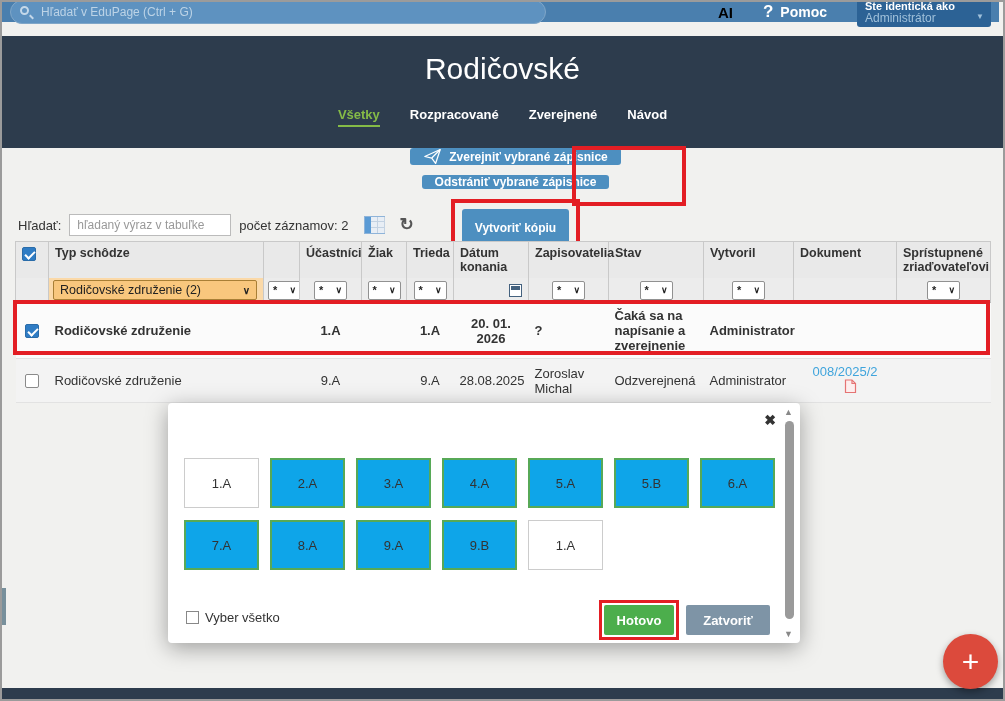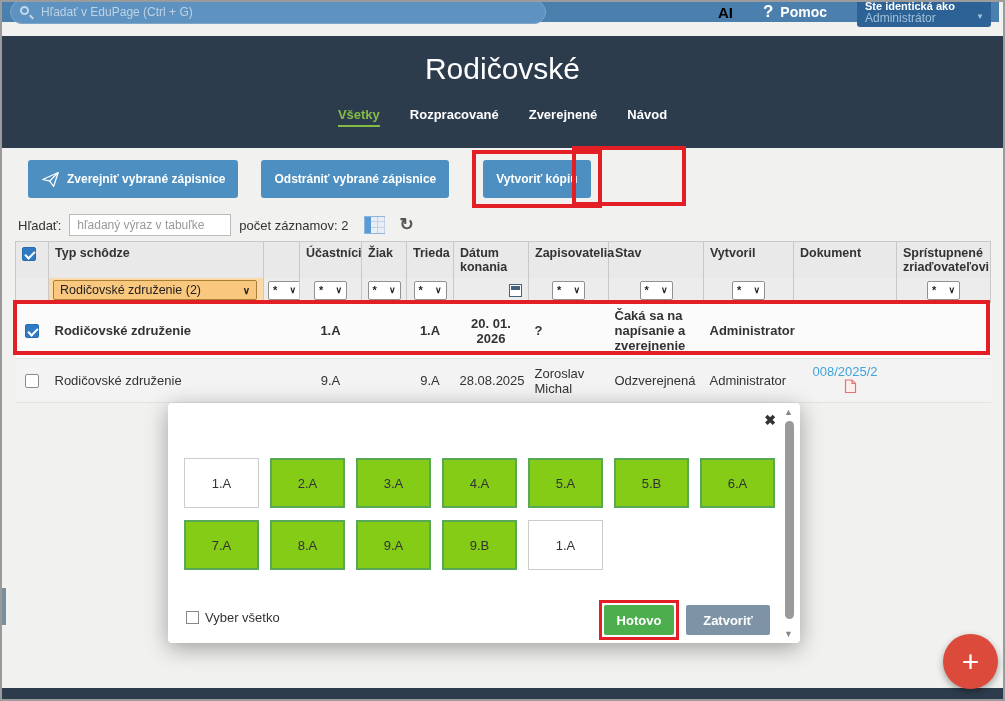--- a/index.html
+++ b/index.html
@@ -32,21 +32,21 @@
 
   
   .dark-header { position:absolute; top:34px; left:0; right:0; height:112px; background:#2d3c4d; }
   .page-title { padding-top:16px; text-align:center; font-size:30px; color:#fff; font-weight:400; }
   .tabs { margin-top:21px; display:flex; justify-content:center; gap:30px; }
   .tab { font-size:13px; font-weight:bold; color:#fff; padding-bottom:3px; cursor:default; }
   .tab.active { color:#85bb47; border-bottom:2px solid #85bb47; }
 
   
   .toolbar { position:absolute; top:146px; left:0; right:0; height:62px;
-             display:flex; align-items:center; padding-left:26px; gap:23px; }
+             display:flex; align-items:center; padding-left:26px; gap:10px;flex-direction:column; }
   .blue-btn { height:38px; background:#4d8fc0; color:#fff; font-weight:bold; font-size:12px;
               border:none; border-radius:3px; padding:0 13px; display:flex; align-items:center;
               justify-content:center; gap:7px; font-family:"Liberation Sans", sans-serif;
               white-space:nowrap; }
   .anno-wrap { border:4px solid #e31e24; padding:6px 7px; display:inline-flex; }
 
   
   .search-row { position:absolute; top:212px; left:16px; display:flex; align-items:center; gap:8px; }
   .search-row .lbl { font-size:13px; color:#333; }
   .search-row input { width:162px; height:22px; border:1px solid #bbb; background:#fff;
@@ -106,21 +106,21 @@
            cursor:default; }
   .mscroll { position:absolute; right:3px; top:3px; bottom:3px; width:15px; background:#fff; }
   .mscroll .up { position:absolute; top:1px; left:2px; font-size:9px; color:#888; }
   .mscroll .dn { position:absolute; bottom:1px; left:2px; font-size:9px; color:#888; }
   .mscroll .thumb { position:absolute; top:15px; bottom:21px; left:3px; width:9px; background:#9a9a9a;
            border-radius:5px; }
   .class-grid { position:absolute; left:16px; top:55px; width:596px; display:flex; flex-wrap:wrap;
            gap:12px 11px; }
   .class-btn { width:75px; height:50px; background:#fff; border:1px solid #ccc; display:flex;
            align-items:center; justify-content:center; font-size:13px; color:#333; cursor:default; }
-  .class-btn.selected { background:#84cc16; border:2px solid #57a957; }
+  .class-btn.selected { background:#0ea5e9; border:2px solid #57a957; }
   .select-all { position:absolute; left:18px; top:207px; display:flex; align-items:center; gap:6px; }
   .select-all .cb2 { width:13px; height:13px; border:1px solid #888; background:#fff; }
   .select-all .sl { font-size:13px; color:#333; }
   .done-anno { position:absolute; left:431px; top:197px; border:3px solid #e31e24; padding:2px; }
   .green-btn { width:70px; height:30px; background:#4cae4c; border:none; border-radius:2px;
            color:#fff; font-weight:bold; font-size:13px; font-family:"Liberation Sans", sans-serif; }
   .slate-btn { position:absolute; left:518px; top:202px; width:84px; height:30px; background:#7e94a6;
            border:none; border-radius:2px; color:#fff; font-weight:bold; font-size:13px;
            font-family:"Liberation Sans", sans-serif; }
 

